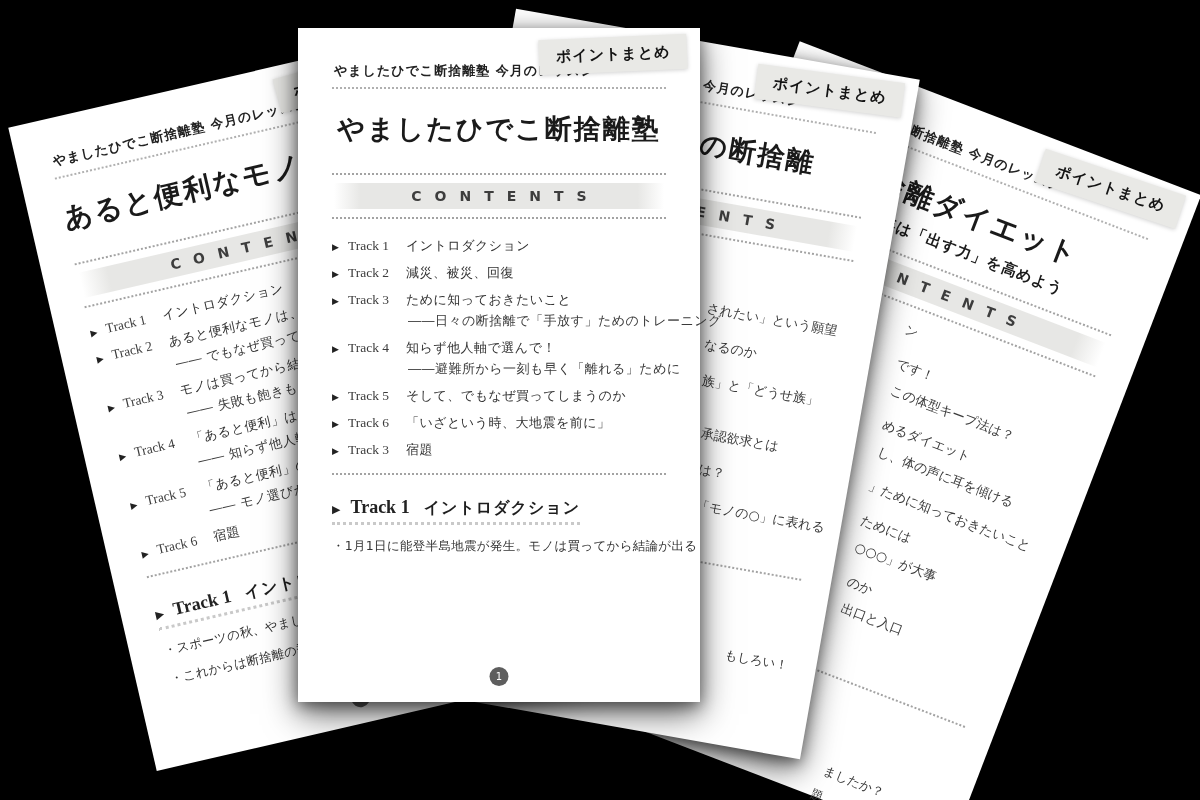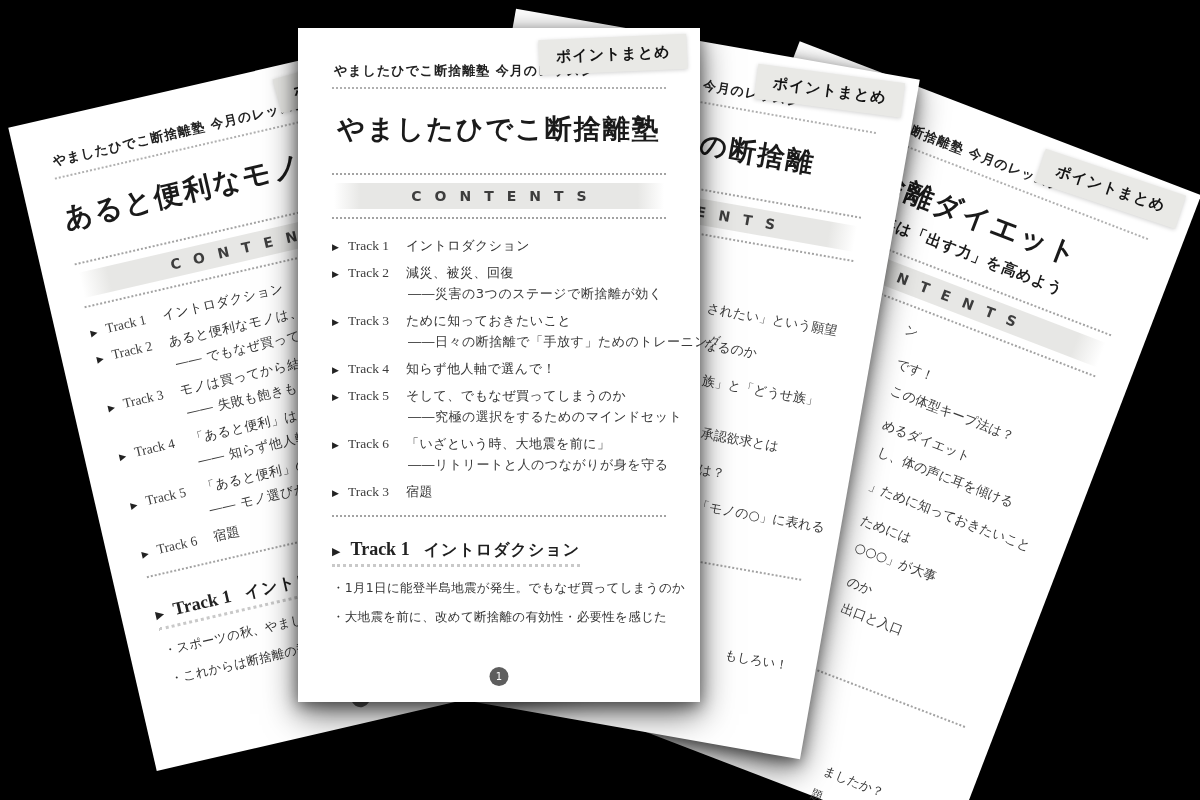--- a/index.html
+++ b/index.html
@@ -203,59 +203,56 @@
         <div class="trow">
           <span class="tri">▶</span>
           <span class="tlabel">Track 1</span>
           <span class="ttext">イントロダクション</span>
         </div>
         <div class="trow gap">
           <span class="tri">▶</span>
           <span class="tlabel">Track 2</span>
           <span class="ttext">減災、被災、回復</span>
         </div>
-        <div class="tsub">――災害の3つのステージで断捨離が効く</div>
         <div class="trow gap">
           <span class="tri">▶</span>
           <span class="tlabel">Track 3</span>
           <span class="ttext">ために知っておきたいこと</span>
         </div>
         <div class="tsub">――日々の断捨離で「手放す」ためのトレーニング</div>
         <div class="trow gap">
           <span class="tri">▶</span>
           <span class="tlabel">Track 4</span>
           <span class="ttext">知らず他人軸で選んで！</span>
         </div>
+        <div class="tsub">――避難所から一刻も早く「離れる」ために</div>
         <div class="trow gap">
           <span class="tri">▶</span>
           <span class="tlabel">Track 5</span>
           <span class="ttext">そして、でもなぜ買ってしまうのか</span>
         </div>
-        <div class="tsub">――究極の選択をするためのマインドセット</div>
         <div class="trow gap">
           <span class="tri">▶</span>
           <span class="tlabel">Track 6</span>
           <span class="ttext">「いざという時、大地震を前に」</span>
         </div>
-        <div class="tsub">――リトリートと人のつながりが身を守る</div>
         <div class="trow gap">
           <span class="tri">▶</span>
           <span class="tlabel">Track 3</span>
           <span class="ttext">宿題</span>
         </div>
       </div>
       <div class="rule rule2"></div>
       <div class="sect">
         <div class="sect-line">
           <span class="tri big">▶</span>
           <span class="sect-track">Track 1</span>
           <span class="sect-title">イントロダクション</span>
         </div>
       </div>
       <div class="bullets">
-        <div class="bullet">・1月1日に能登半島地震が発生。でもなぜ買ってしまうのか</div>
-        <div class="bullet">・大地震を前に、改めて断捨離の有効性・必要性を感じた</div>
+        <div class="bullet">・1月1日に能登半島地震が発生。モノは買ってから結論が出る</div>
       </div>
     </div>
     <div class="pnum">1</div>
   </div>
 
 </div>
 
 </body></html>

